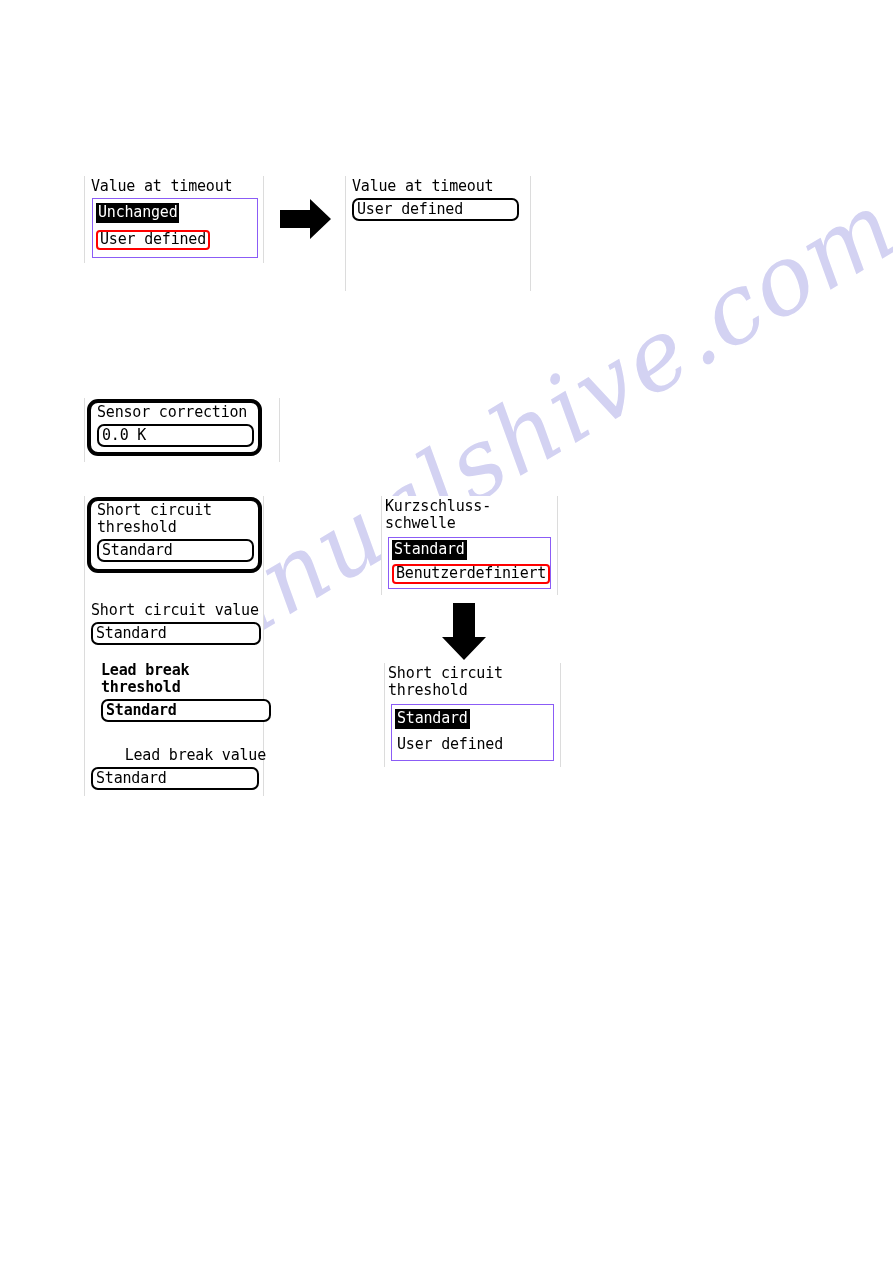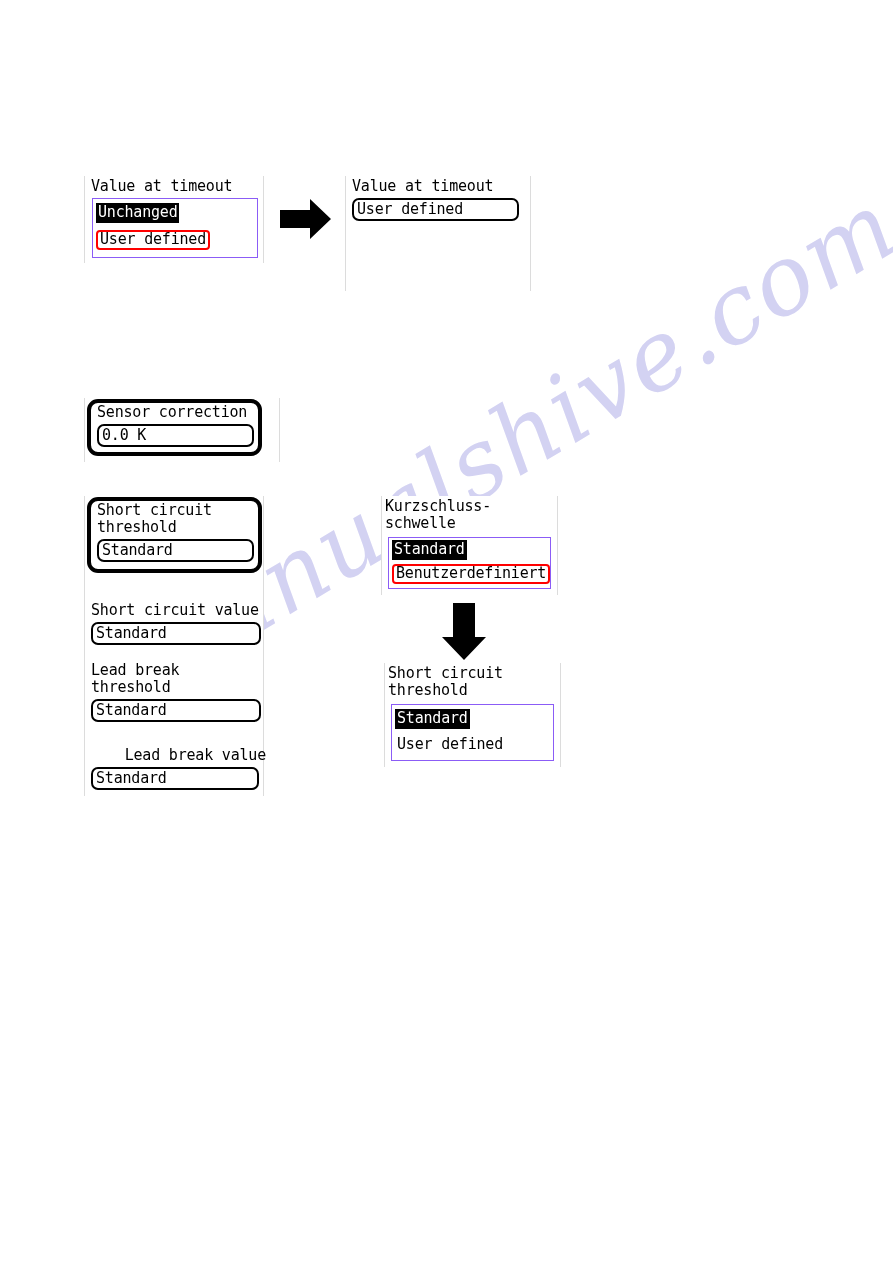--- a/index.html
+++ b/index.html
@@ -197,21 +197,21 @@
       </div>
     </div>
 
     <div style="position:absolute; left:6px; top:98px; width:175px;margin-top:8px;">
       <div class="lcd-label">Short circuit value</div>
       <div class="field" style="margin-top:3px; width:170px;">
         <span class="fv">Standard</span>
       </div>
     </div>
 
-    <div style="position:absolute; left:6px; top:166px; width:175px;">
+    <div style="position:absolute; left:16px; top:166px; width:175px;font-weight:bold;">
       <div class="lcd-label">Lead break
 threshold</div>
       <div class="field" style="margin-top:3px; width:170px;">
         <span class="fv">Standard</span>
       </div>
     </div>
 
     <div style="position:absolute; left:6px; top:251px; width:175px;text-align:right;">
       <div class="lcd-label">Lead break value</div>
       <div class="field" style="margin-top:3px; width:168px;">

